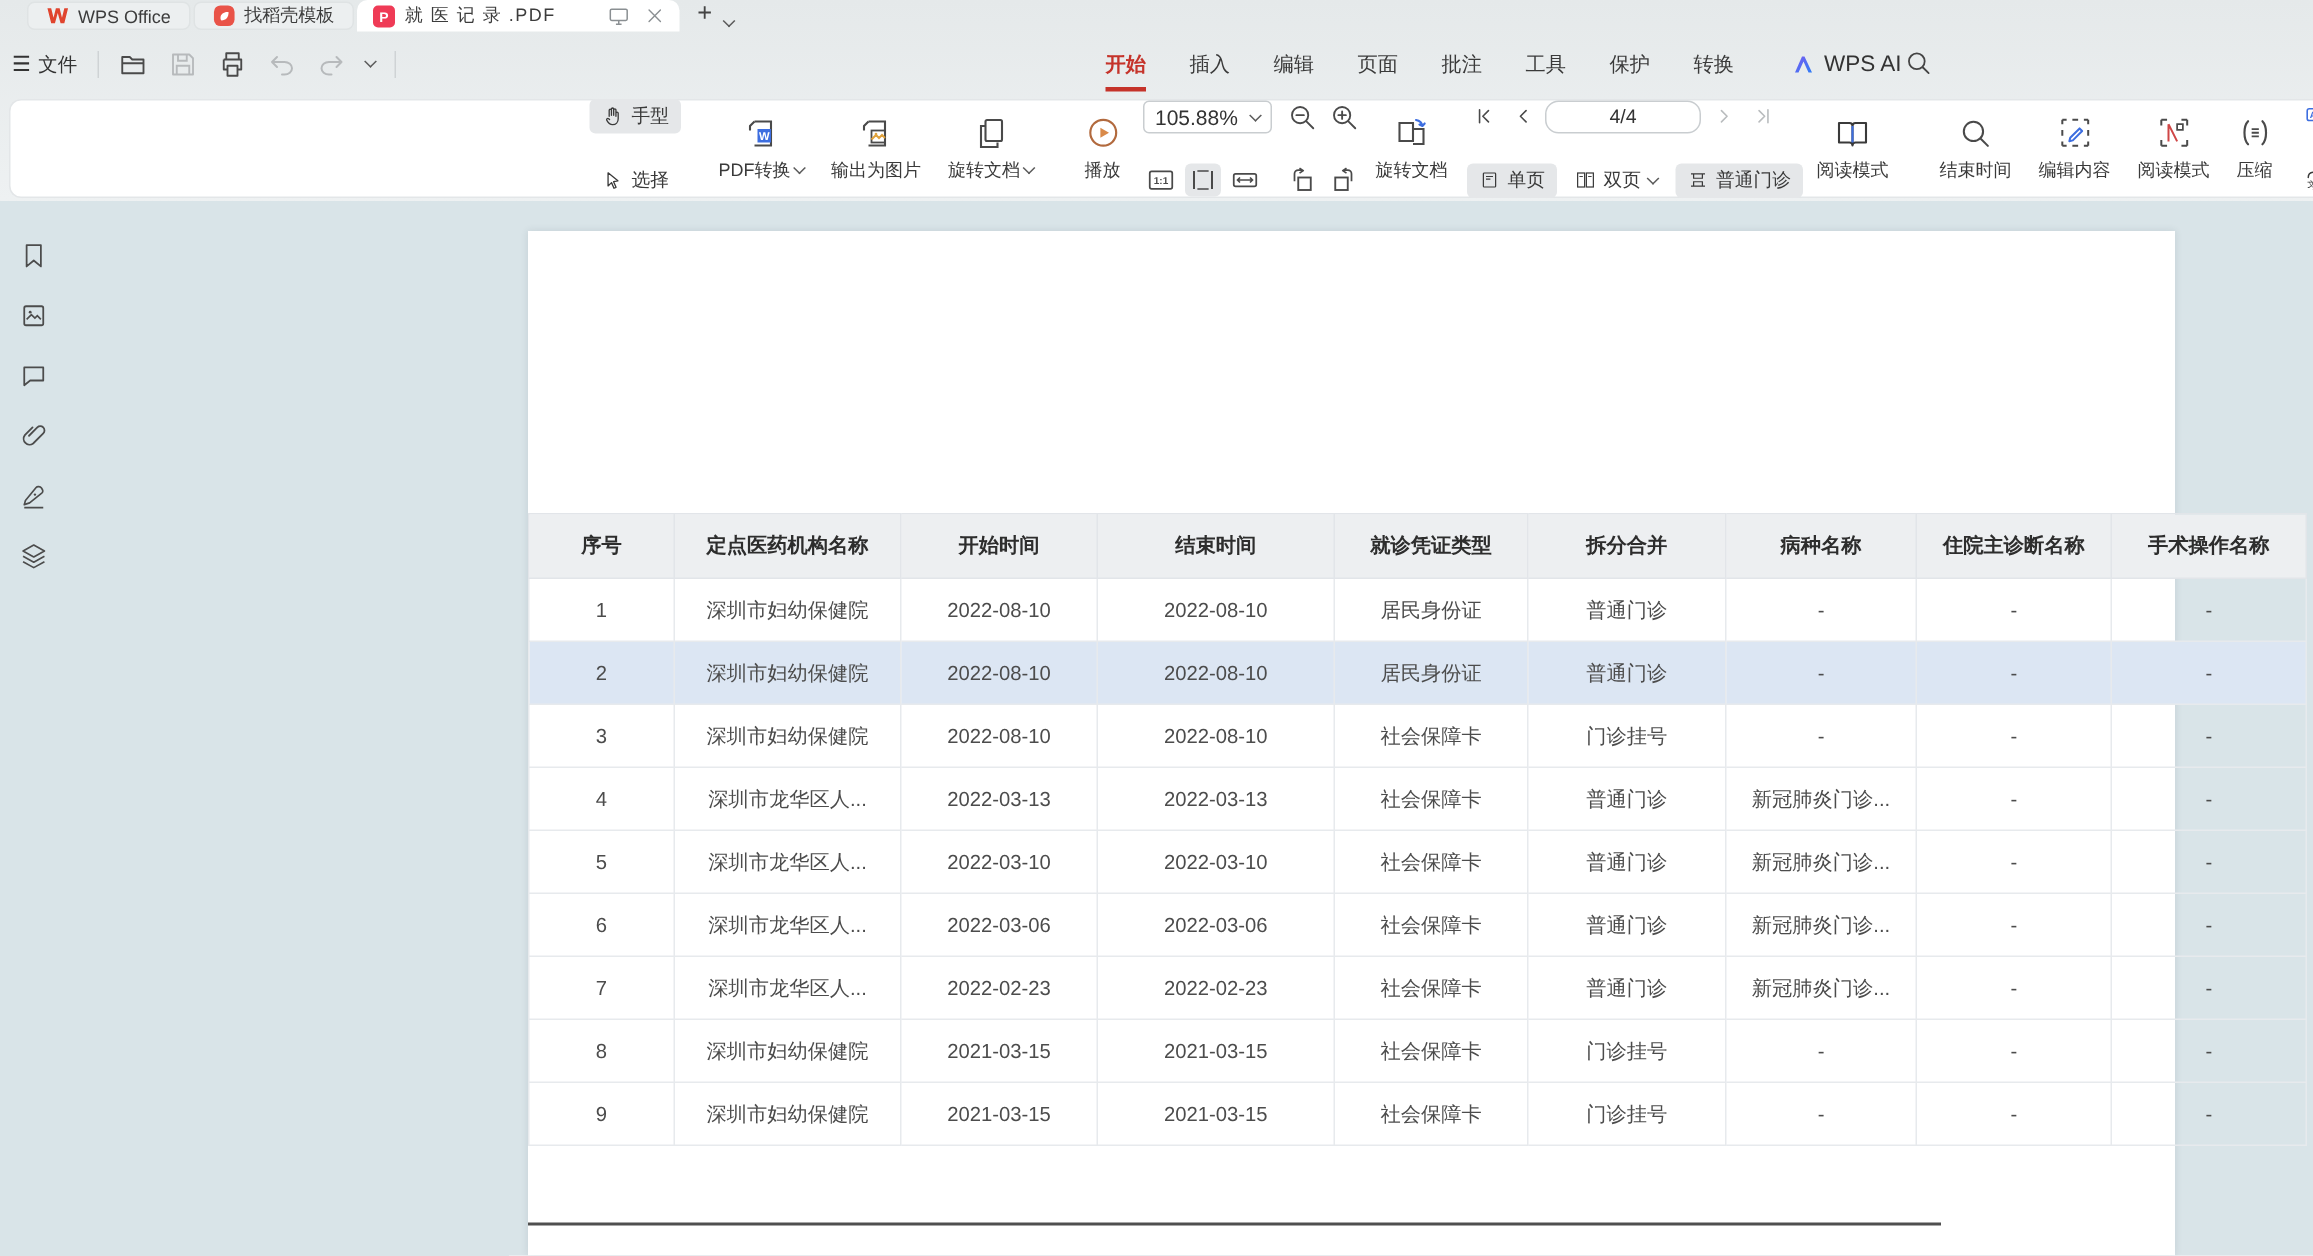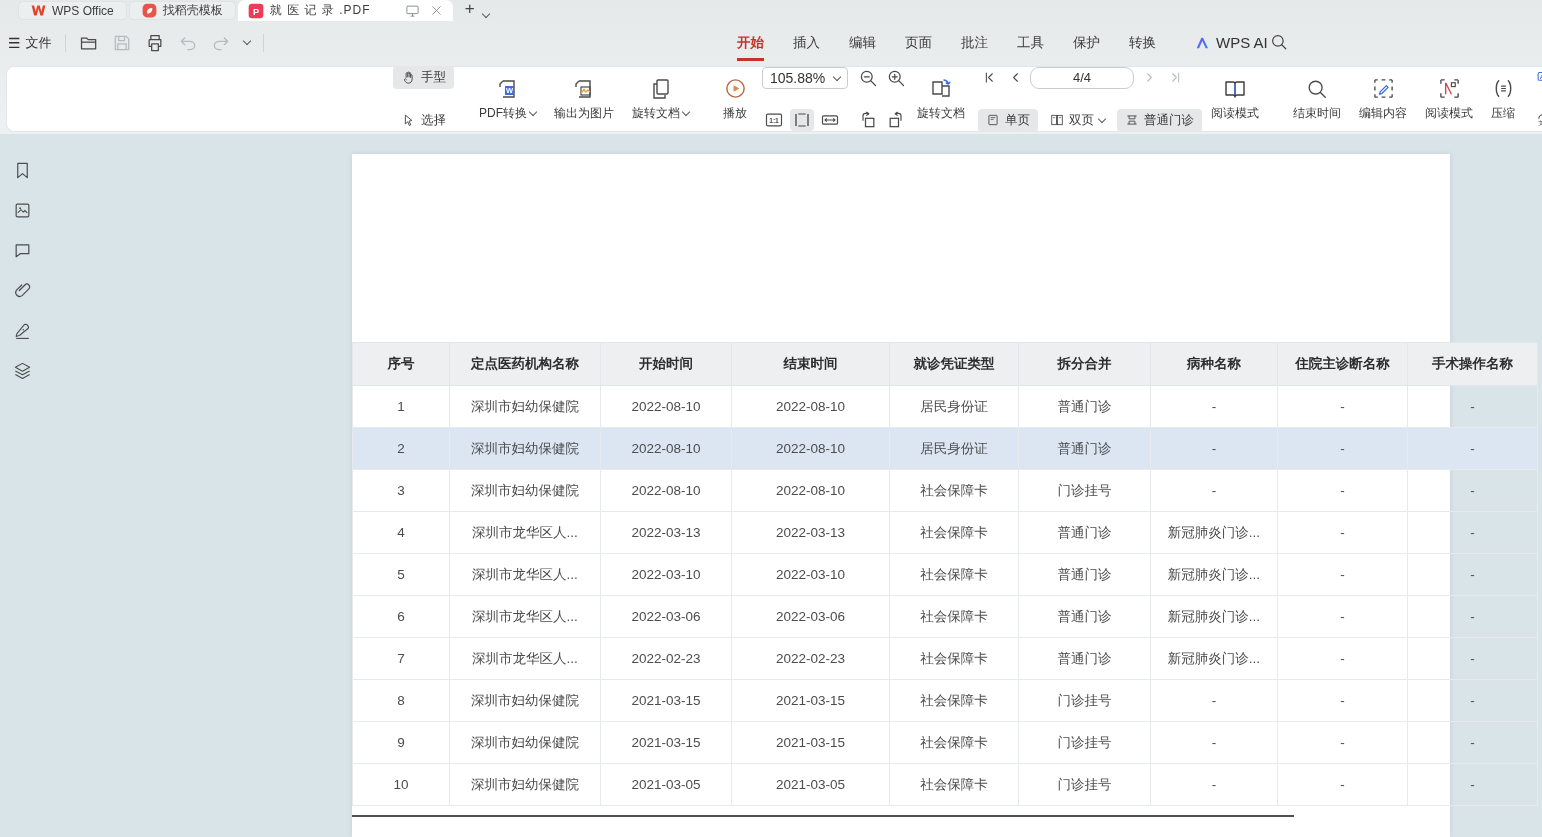--- a/index.html
+++ b/index.html
@@ -703,29 +703,18 @@
               <td>9</td>
               <td>深圳市妇幼保健院</td>
               <td>2021-03-15</td>
               <td>2021-03-15</td>
               <td>社会保障卡</td>
               <td>门诊挂号</td>
               <td>-</td>
               <td>-</td>
               <td>-</td>
             </tr>
-            <tr>
-              <td>10</td>
-              <td>深圳市妇幼保健院</td>
-              <td>2021-03-05</td>
-              <td>2021-03-05</td>
-              <td>社会保障卡</td>
-              <td>门诊挂号</td>
-              <td>-</td>
-              <td>-</td>
-              <td>-</td>
-            </tr>
           </tbody>
       </table>
       <div class="tbl-bottom"></div>
     </div>
   </div>
 </div>
 
 </body></html>

